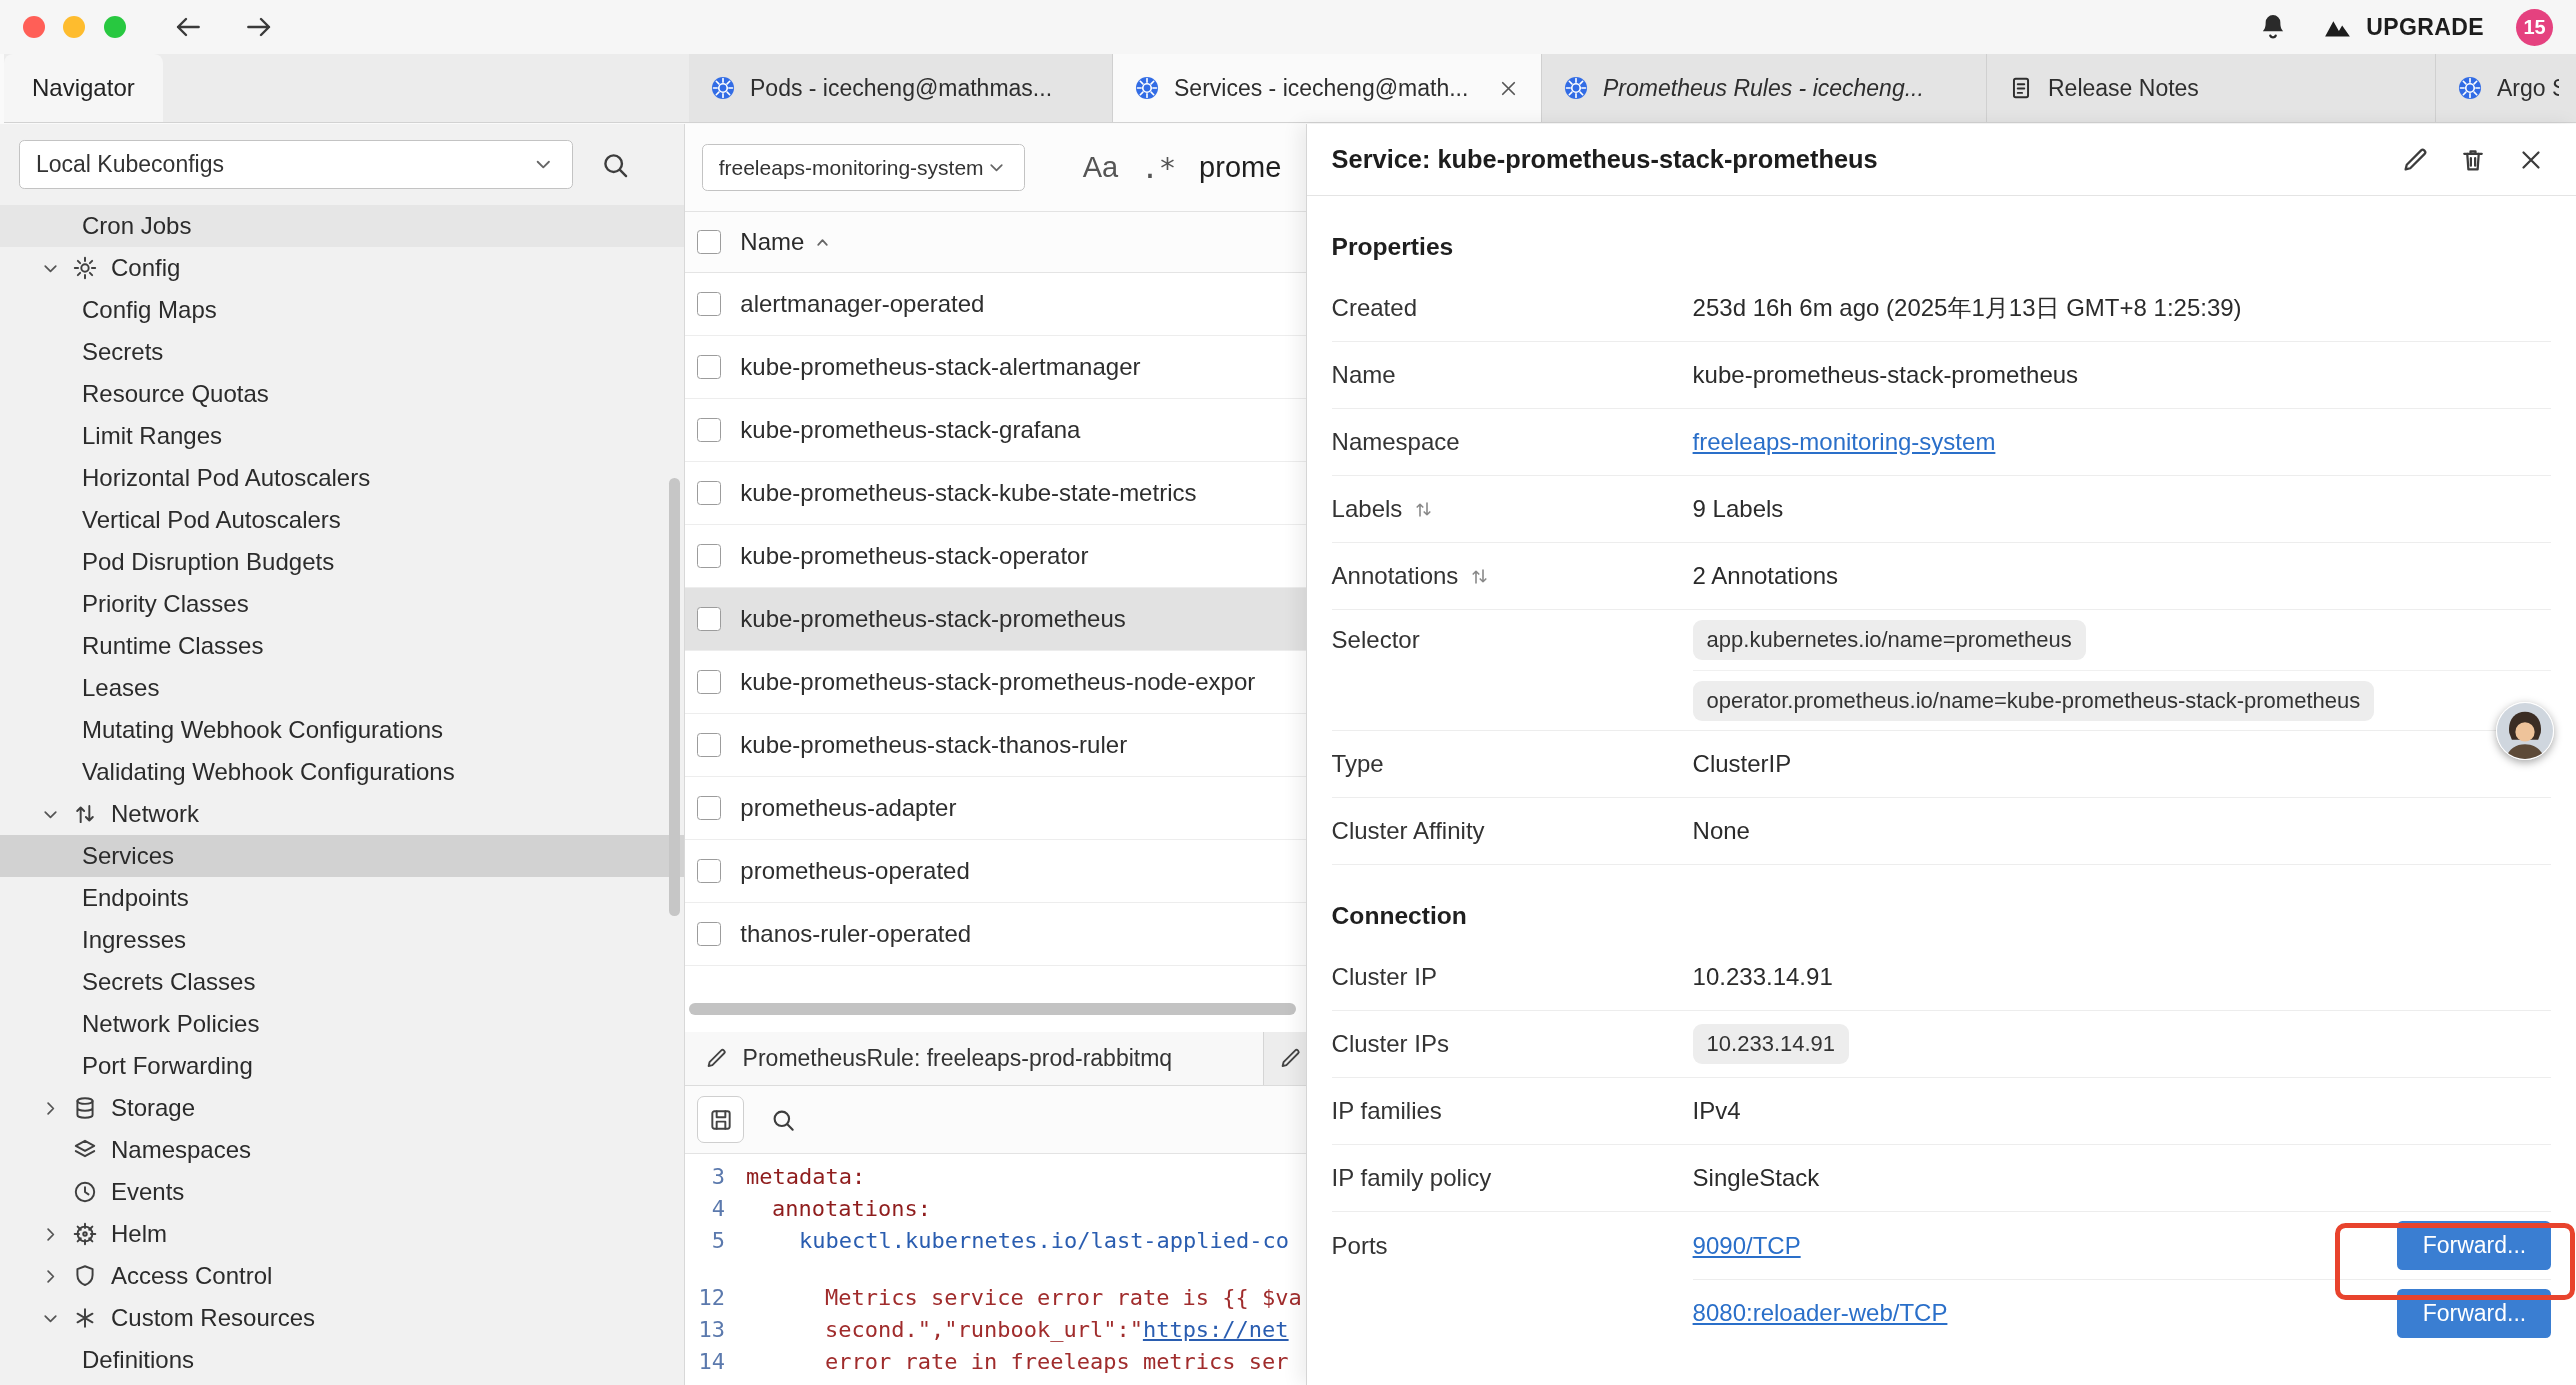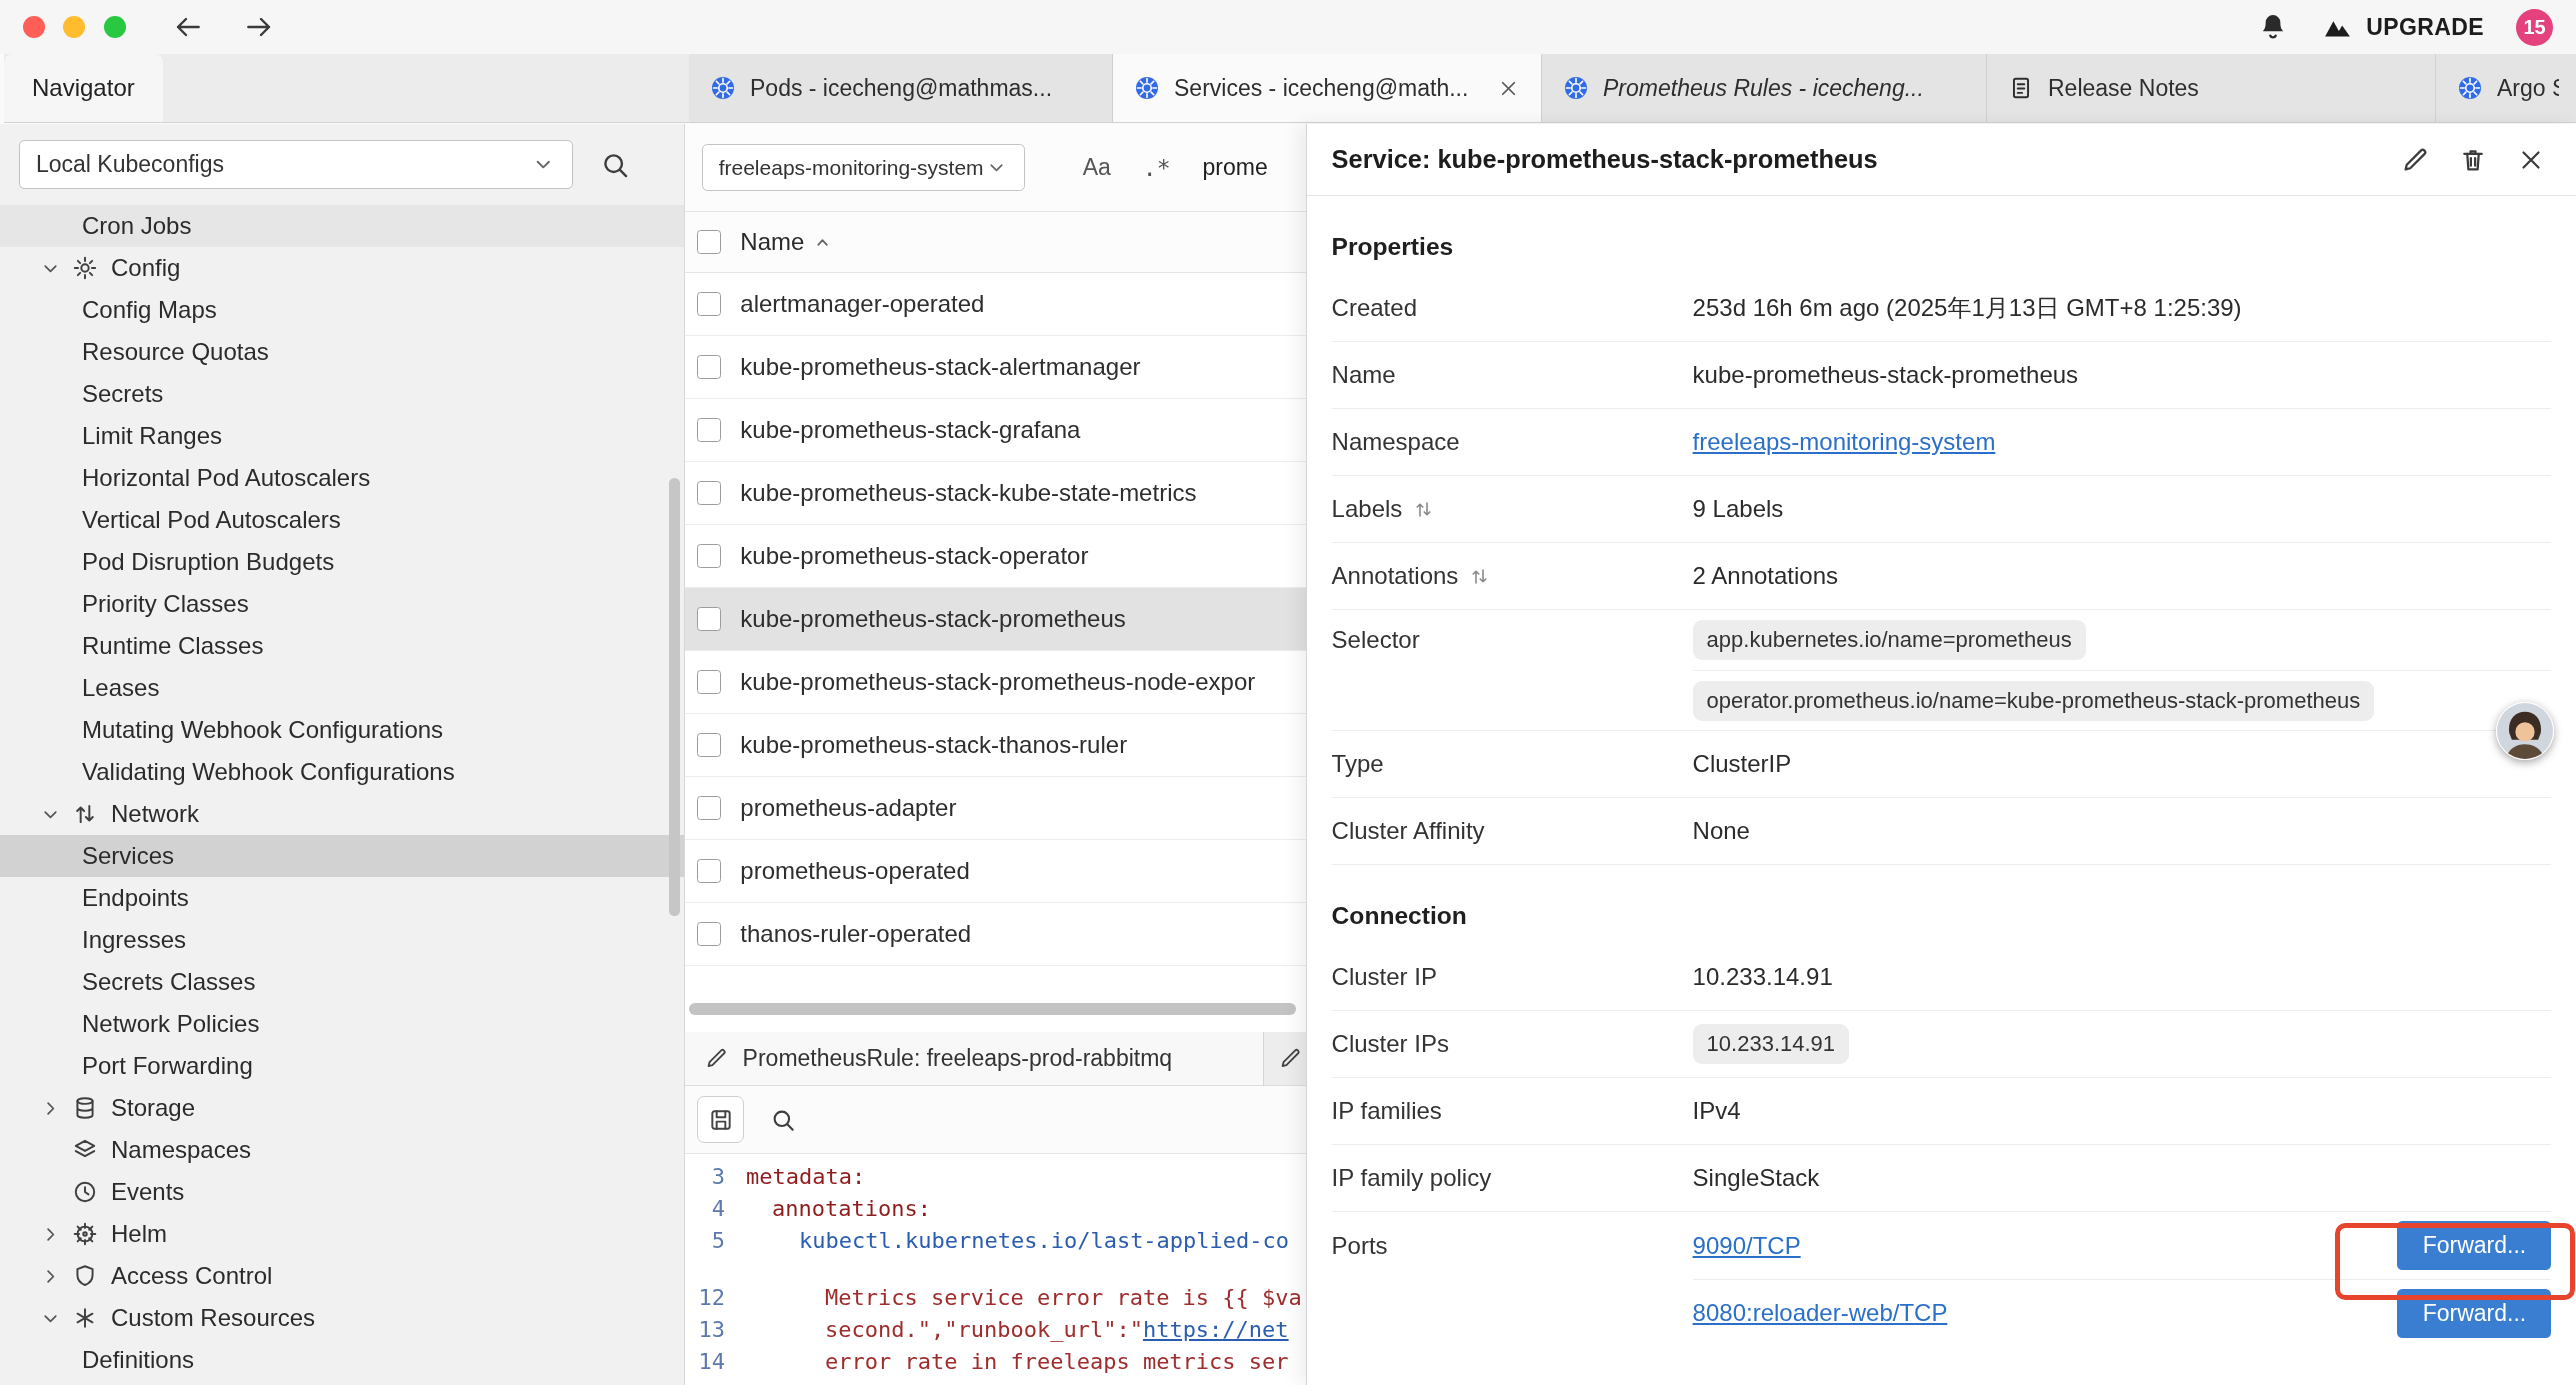--- a/index.html
+++ b/index.html
@@ -42,21 +42,21 @@
   .tree-item.selected{background:#d2d2d2}
   .tree-item.hover{background:#e6e6e6}
   .chev{width:33px;display:inline-flex;color:#555;flex:none}
   .ticon{width:39px;display:inline-flex;color:#3f3f3f;flex:none}
   .sb-scroll{position:absolute;right:4.4px;top:354px;height:438px;width:10.5px;background:#c6c6c6;border-radius:5.3px}
 
   
   .middle{position:absolute;left:685px;top:124px;bottom:0;width:622px;background:#fff;overflow:hidden}
   .filterbar{height:88px;display:flex;align-items:center;padding-left:16.7px;border-bottom:0.9px solid #e3e3e3;background:#fcfcfc}
   .ns-select{width:323px;height:47px;font-size:21px}
-  .searchseg{display:flex;align-items:center;gap:32px;margin-left:58px;font-size:23px}
+  .searchseg{display:flex;align-items:center;gap:23px;margin-left:58px;font-size:29px}
   .tool-aa,.tool-regex{color:#555}
   .tool-regex{font-family:"DejaVu Sans Mono",monospace}
   .query{color:#1f1f1f}
   .thead{height:61px;display:flex;align-items:center;border-bottom:0.9px solid #e4e4e4;background:#fcfcfc}
   .checkbox{width:24px;height:24px;border:1.8px solid #9c9c9c;border-radius:3.5px;background:#fff;flex:none;margin-left:12.3px}
   .thead .col{margin-left:19px;font-size:24px;color:#2a2a2a;display:flex;align-items:center;gap:7px}
   .sorticon{color:#666}
   .svc-row{height:63px;display:flex;align-items:center;border-bottom:0.9px solid #ededed;background:#fff}
   .svc-row.selected{background:#e2e2e2}
   .svc-name{margin-left:19px;font-size:24px;color:#2e2e2e;white-space:nowrap}
@@ -252,24 +252,24 @@
               <path d="M12 2.6v3M12 18.4v3M2.6 12h3M18.4 12h3M5.4 5.4l2.1 2.1M16.5 16.5l2.1 2.1M18.6 5.4l-2.1 2.1M7.5 16.5l-2.1 2.1"></path>
             </svg>
           </span>
         </span>
         <span class="tree-label">Config</span>
       </div>
       <div class="tree-item child">
         <span class="tree-label">Config Maps</span>
       </div>
       <div class="tree-item child">
+        <span class="tree-label">Secrets</span>
+      </div>
+      <div class="tree-item child">
         <span class="tree-label">Resource Quotas</span>
-      </div>
-      <div class="tree-item child">
-        <span class="tree-label">Secrets</span>
       </div>
       <div class="tree-item child">
         <span class="tree-label">Limit Ranges</span>
       </div>
       <div class="tree-item child">
         <span class="tree-label">Horizontal Pod Autoscalers</span>
       </div>
       <div class="tree-item child">
         <span class="tree-label">Vertical Pod Autoscalers</span>
       </div>

